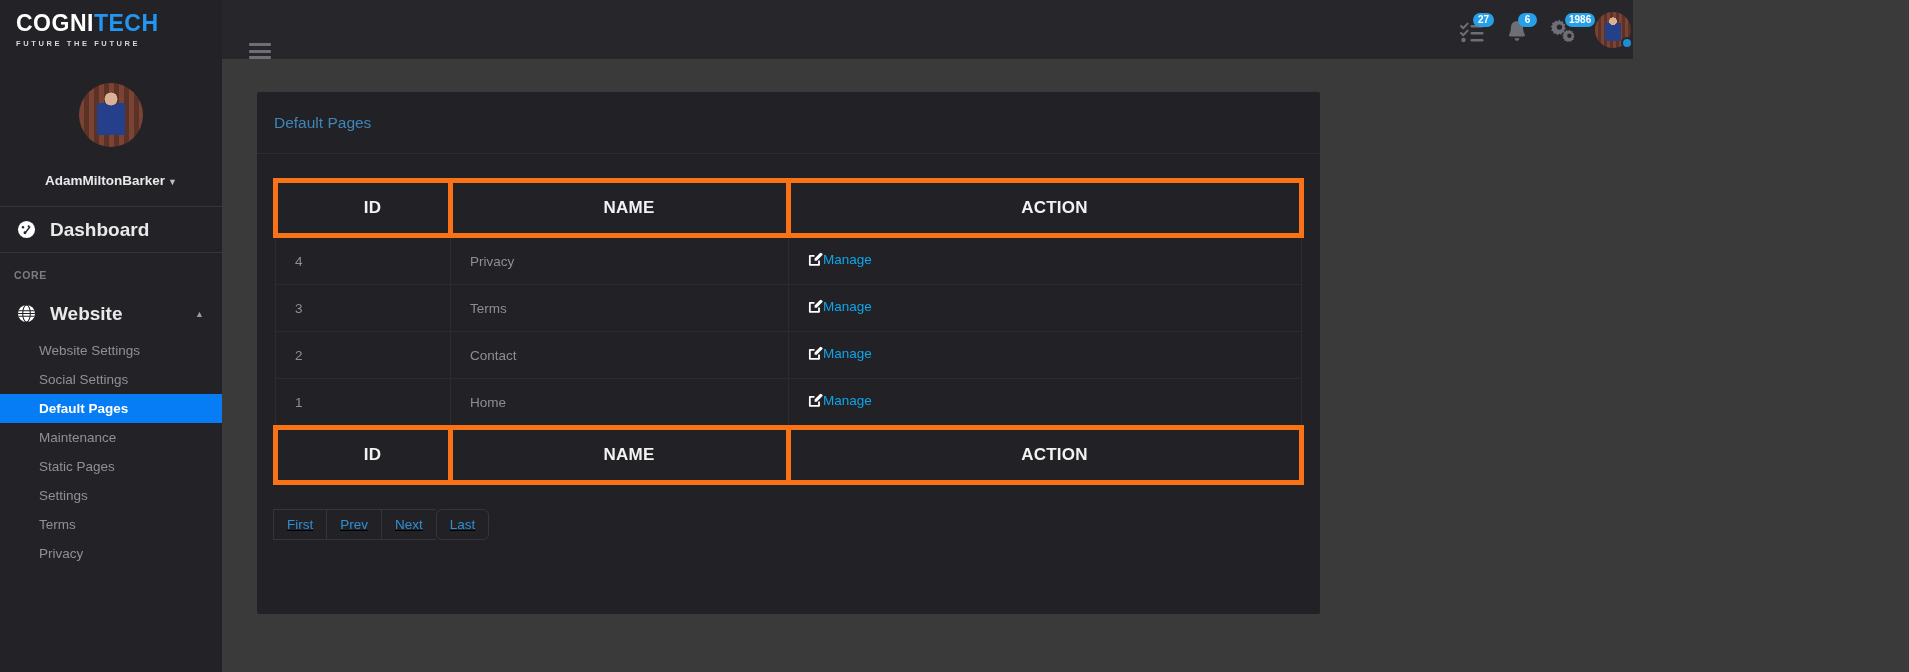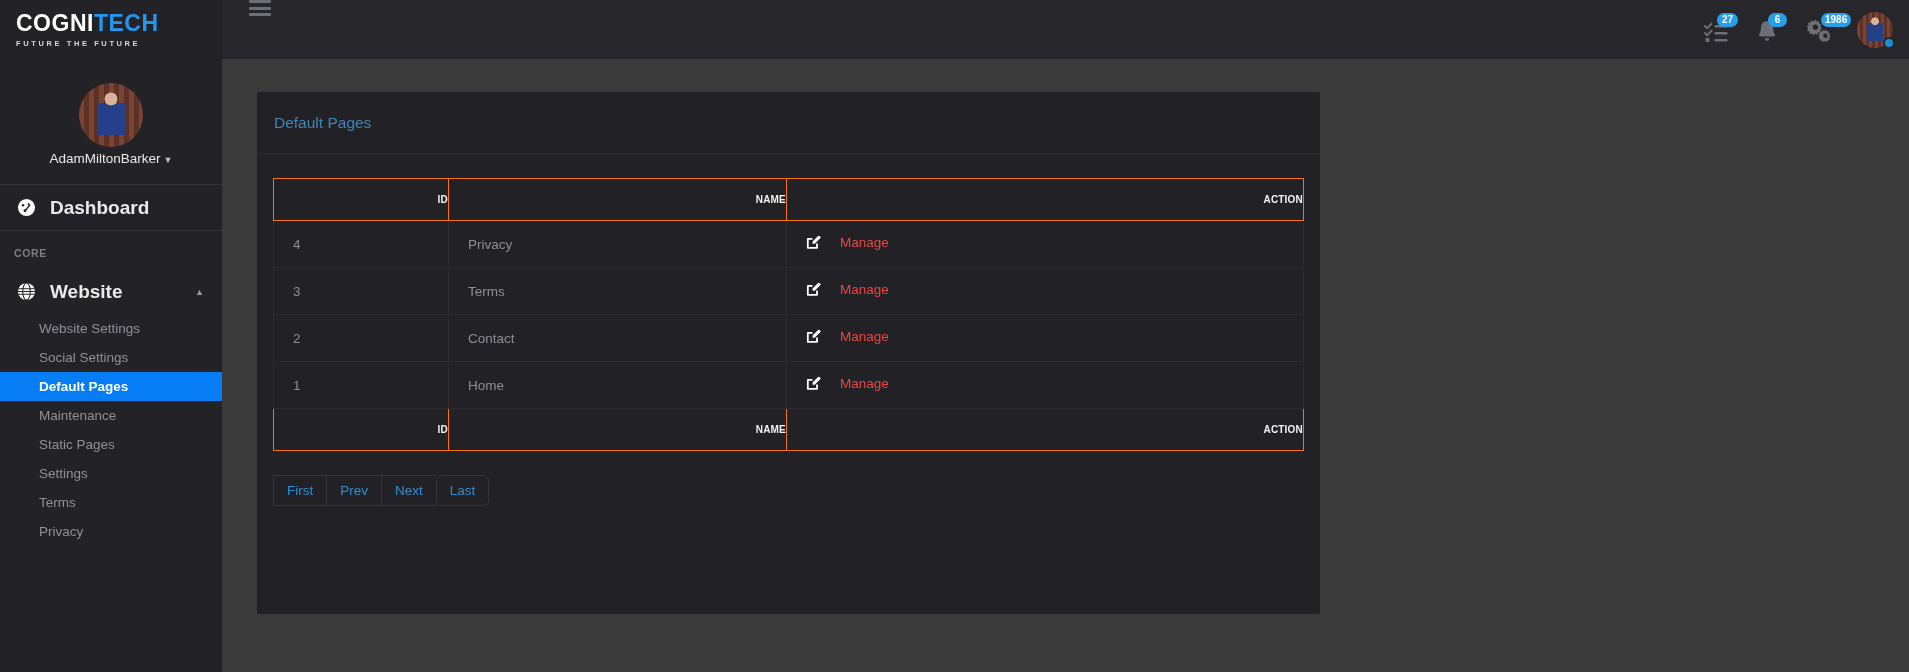--- a/index.html
+++ b/index.html
@@ -6,22 +6,22 @@
   html, body {
     width:1909px; height:672px;
     background:#3a3a3a;
     font-family:"Liberation Sans", sans-serif;
     overflow:hidden;
   }
   body { position:relative; }
 
   
   .topbar {
-    position:absolute; top:0; left:0; width:1909px; height:59px;
-    background:#26262b; display:flex; align-items:flex-start;
+    position:absolute; top:0; left:0; width:1633px; height:59px;
+    background:#26262b; display:flex; align-items:flex-end;
     z-index:20;
   }
   .brand-zone {
     width:222px; height:59px; background:#232327;
     display:flex; flex-direction:column; justify-content:center;
     padding-left:16px; flex:0 0 222px;
   }
   .brand-main { font-size:23px; font-weight:bold; letter-spacing:0.5px; line-height:1; }
   .brand-main .w { color:#ffffff; }
   .brand-main .b { color:#2196f3; }
@@ -31,21 +31,21 @@
   }
   .hamburger {
     margin-left:27px; width:22px; height:16px;
     display:flex; flex-direction:column; justify-content:space-between;
     cursor:pointer;
   }
   .hamburger span { display:block; height:3px; background:#6e6e76; border-radius:1px; }
 
   .top-right {
     margin-left:auto; display:flex; align-items:center;
-    gap:19px; padding-right:16px; height:59px;
+    gap:13px; padding-right:2px; height:59px;
   }
   .ticon { position:relative; width:32px; height:32px; cursor:pointer; }
   .ticon svg { position:absolute; bottom:2px; left:0; }
   .badge {
     position:absolute; top:-1px; left:13px;
     background:#27a0e8; color:#fff; font-size:10px; font-weight:bold;
     border-radius:9px; padding:2px 5px; line-height:1; min-width:19px;
     text-align:center; z-index:3;
   }
   .badge.wide { left:15px; padding:2px 4px; }
@@ -72,21 +72,21 @@
   .profile { padding:24px 0 18px; text-align:center; }
   .profile-pic {
     width:64px; height:64px; border-radius:50%; margin:0 auto;
     background:
       radial-gradient(circle at 50% 25%, #d9b196 0 11%, transparent 11.5%),
       linear-gradient(#24408a 0 0) no-repeat 50% 64%/28px 32px,
       repeating-linear-gradient(90deg,#7a4334 0 5px,#5d3226 5px 10px);
     overflow:hidden;
   }
   .profile-name {
-    margin-top:4px; color:#e9e9ea; font-size:13.5px; font-weight:normal;
+    margin-top:26px; color:#e9e9ea; font-size:13.5px; font-weight:bold;
     cursor:pointer;
   }
   .caret-down { display:inline-block; margin-left:3px; font-size:9px; color:#bdbdbd; }
 
   .nav-divider { height:1px; background:#34343a; }
 
   .nav-item {
     display:flex; align-items:center; height:45px;
     padding-left:12px; cursor:pointer;
   }
@@ -126,37 +126,37 @@
   .card-header {
     height:62px; display:flex; align-items:center;
     padding-left:17px; border-bottom:1px solid #2d2d32;
   }
   .card-title { color:#3f86b8; font-size:15.5px; }
 
   .card-body { padding:24px 16px 0 16px; }
 
   table { width:100%; border-collapse:collapse; }
   thead th, tfoot td {
-    text-align:right; color:#f2f2f2; font-size:10px; font-weight:bold;
-    padding:15px 0 15px 19px; border:1px solid #f97316;
+    text-align:center; color:#f2f2f2; font-size:17px; font-weight:bold;
+    padding:15px 0 15px 19px; border:5px solid #f97316;
     letter-spacing:0.2px;
   }
   tbody td {
     color:#8d8d96; font-size:13.5px;
     padding:14px 0 14px 19px; border:1px solid #2b2b31;
   }
   td.col-id, th.col-id { width:175px; }
   td.col-name, th.col-name { width:338px; }
   .manage-link {
-    color:#ef4444; font-size:13.5px; display:inline-flex;
-    align-items:center; gap:19px; cursor:pointer;
+    color:#0ea5e9; font-size:13.5px; display:inline-flex;
+    align-items:center; gap:0; cursor:pointer;
   }
   .manage-link svg { flex:0 0 auto; }
 
-  .pagination { display:flex; margin:24px 0 0 0; }
+  .pagination { display:flex; margin:24px 0 0 0;text-decoration:underline; }
   .page-btn {
     border:1px solid #35353b; color:#2f8fd4; background:transparent;
     font-size:13.5px; padding:7px 13px; cursor:pointer;
     border-right-width:0; font-family:"Liberation Sans", sans-serif;
   }
   .page-btn:last-child { border-right-width:1px;border-radius:6px; }
 </style>
 </head>
 <body>
 

